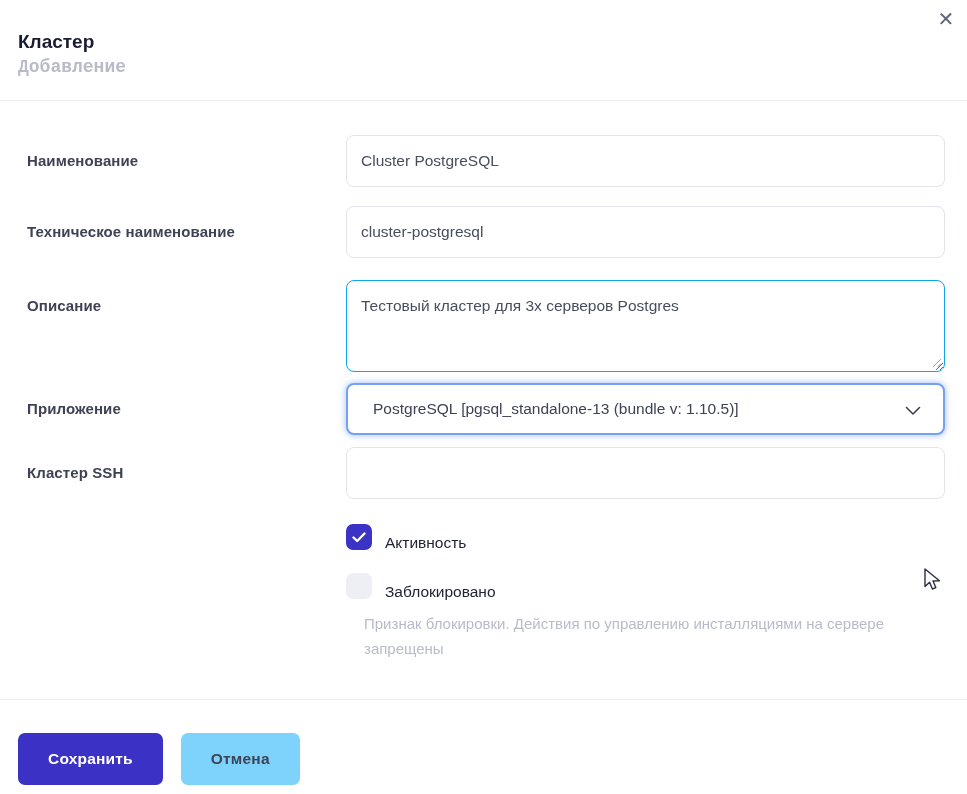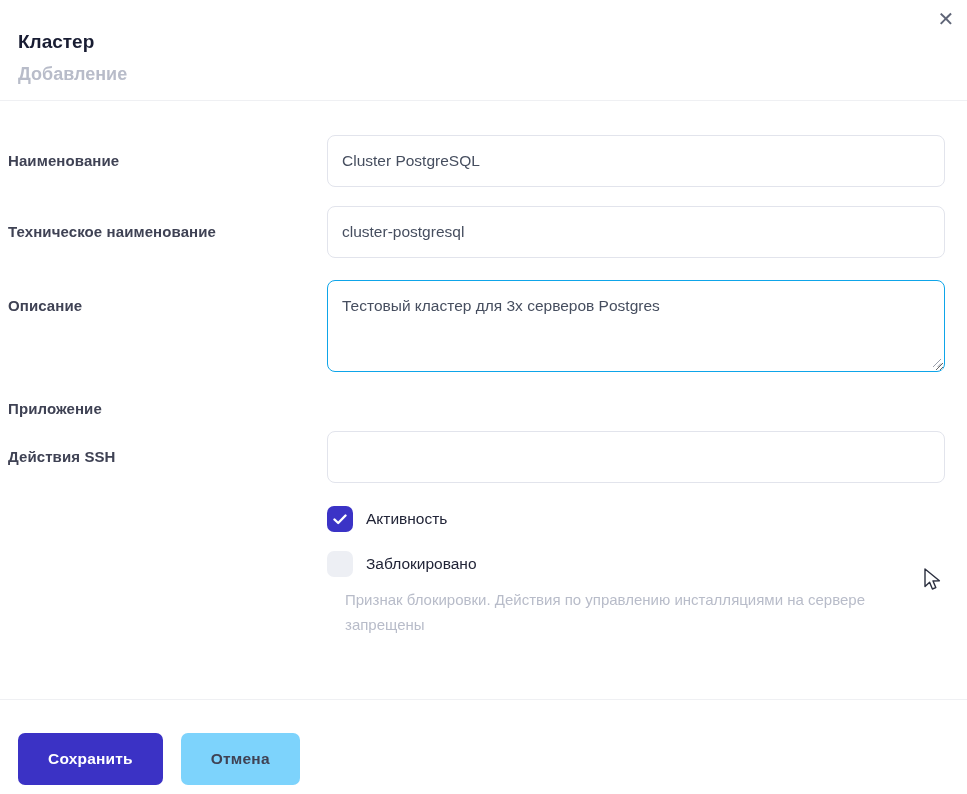--- a/index.html
+++ b/index.html
@@ -9,30 +9,30 @@
     background: #ffffff;
     color: #3f4254;
     position: relative;
     overflow: hidden;
   }
   .modal { width: 967px; height: 794px; display: flex; flex-direction: column; position: relative; background: #fff; }
 
   
   .modal-header { position: relative; padding: 30px 18px 0 18px; height: 101px; border-bottom: 1px solid #eff0f3; }
   .modal-title { font-size: 19px; font-weight: 700; color: #181c32; line-height: 24px; }
-  .modal-subtitle { font-size: 18px; font-weight: 600; color: #b8bcc9; line-height: 24px; margin-top: 8px; }
+  .modal-subtitle { font-size: 18px; font-weight: 600; color: #b8bcc9; line-height: 24px; margin-top: 1px; font-family: Liberation Mono, monospace; }
   .close-btn {
     position: absolute; top: 4px; right: 6px;
     width: 30px; height: 30px; border: none; background: transparent;
     font-size: 20px; color: #5f6577; cursor: pointer; line-height: 30px; text-align: center;
     font-family: "DejaVu Sans", sans-serif;
   }
 
   
-  .modal-body { flex: 1 1 auto; padding: 34px 22px 0 8px; }
+  .modal-body { flex: 1 1 auto; padding: 34px 22px 0 27px; }
   .form-row { display: flex; align-items: flex-start; }
   .form-label {
     width: 319px; flex: 0 0 319px;
     font-size: 15px; font-weight: 700; color: #3f4254;
     padding-top: 16px; line-height: 20px;
     letter-spacing: .1px;
   }
   .form-field { flex: 1 1 auto; min-width: 0; }
 
   .text-input {
@@ -72,21 +72,21 @@
 
   
   .checkbox-section { margin-left: 319px; }
   .checkbox-row { display: flex; align-items: center; cursor: pointer; }
   .checkbox-box {
     width: 26px; height: 26px; border-radius: 7px; flex: 0 0 26px;
     display: flex; align-items: center; justify-content: center;
   }
   .checkbox-box.checked { background: #3b33c6; }
   .checkbox-box.unchecked { background: #edeff4; }
-  .checkbox-label { margin-left: 13px; font-size: 15.5px; font-weight: 500; color: #212437; }
+  .checkbox-label { margin-left: 13px; font-size: 15.5px; font-weight: 500; color: #212437; margin-top: 12px; }
   .hint-text {
     margin-top: 10px; max-width: 535px;
     font-size: 15px; font-weight: 500; color: #b8bcc9; line-height: 25px; margin-left: 18px;
   }
 
   
   .modal-footer {
     flex: 0 0 auto;
     border-top: 1px solid #eff0f3;
     padding: 33px 18px 9px 18px;
@@ -135,24 +135,32 @@
       <div class="form-field textarea-wrap">
         <textarea class="text-area" style="">Тестовый кластер для 3х серверов Postgres</textarea>
         <svg class="resize-grip" width="10" height="10" viewBox="0 0 10 10">
           <path d="M9 1 L1 9 M9 5.5 L5.5 9" stroke="#9aa0ad" stroke-width="1" fill="none"></path>
         </svg>
       </div>
     </div>
 
     <div class="form-row mb12">
       <div class="form-label">Приложение</div>
+      <div class="form-field">
+        <div class="select-box">
+          <span>PostgreSQL [pgsql_standalone-13 (bundle v: 1.10.5)]</span>
+          <svg class="select-chevron" width="16" height="10" viewBox="0 0 16 10">
+            <path d="M1.5 1.5 L8 8 L14.5 1.5" stroke="#3f4254" stroke-width="1.6" fill="none" stroke-linecap="round" stroke-linejoin="round"></path>
+          </svg>
+        </div>
+      </div>
     </div>
 
     <div class="form-row mb23">
-      <div class="form-label">Действия SSH</div>
+      <div class="form-label">Кластер SSH</div>
       <div class="form-field">
         <input class="text-input" type="text" value="" style="">
       </div>
     </div>
 
     <div class="checkbox-section">
       <div class="checkbox-row mb19">
         <div class="checkbox-box checked">
           <svg width="14" height="11" viewBox="0 0 14 11">
             <path d="M1.5 5.5 L5.2 9 L12.5 1.5" stroke="#ffffff" stroke-width="2.4" fill="none" stroke-linecap="round" stroke-linejoin="round"></path>

